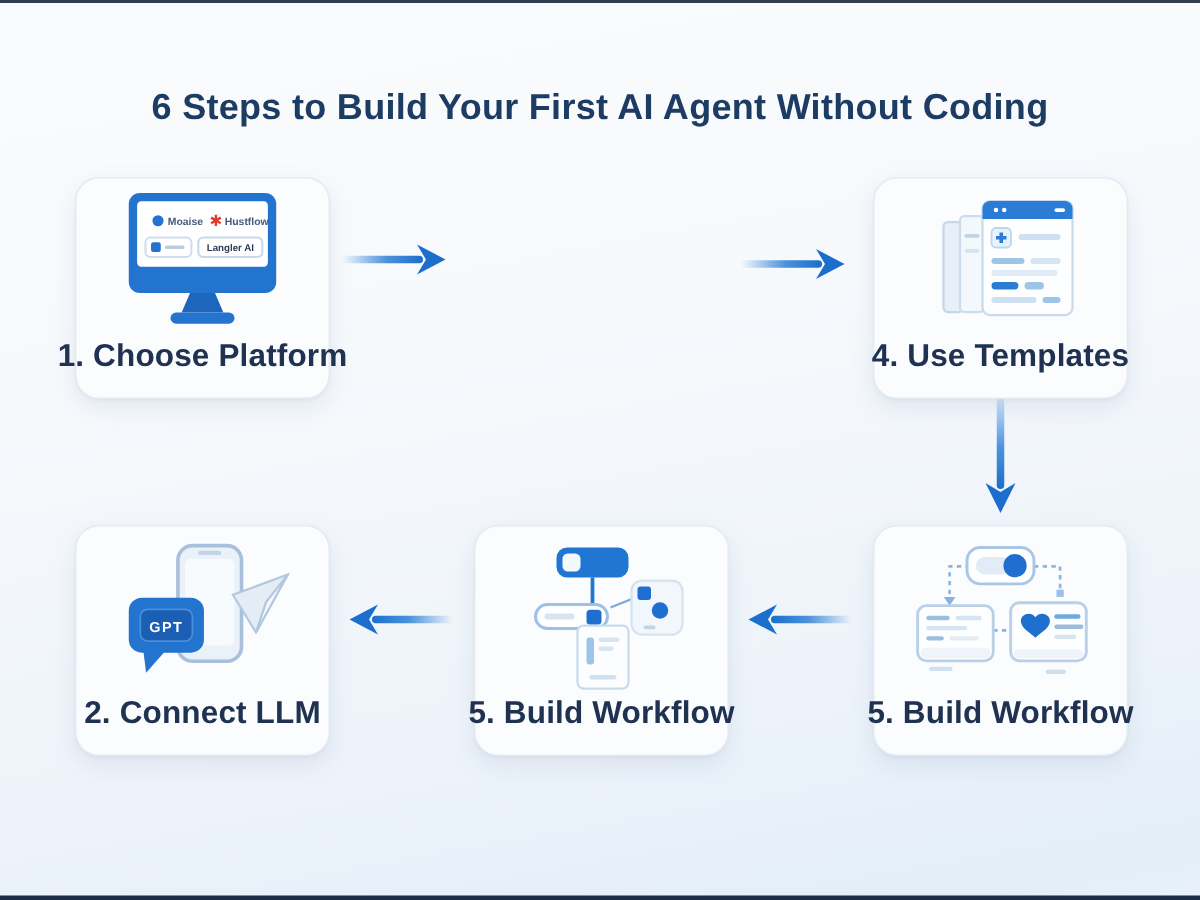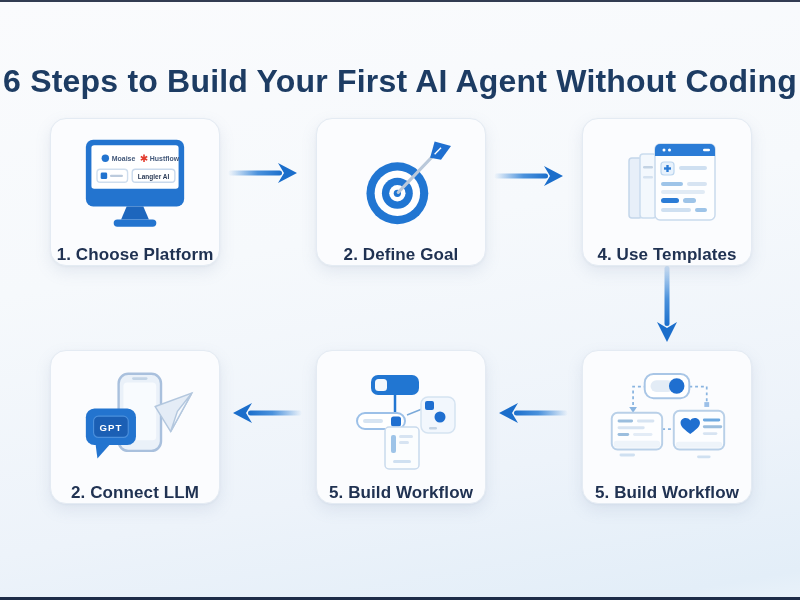--- a/index.html
+++ b/index.html
@@ -6,35 +6,35 @@
   .canvas{
     position:relative;width:800px;height:600px;overflow:hidden;
     font-family:"Liberation Sans",sans-serif;
     background:linear-gradient(170deg,#fafbfd 0%,#f6f9fc 40%,#edf3fa 75%,#e3eef8 96%,#e9f2fa 100%);
   }
   .edge{position:absolute;left:0;width:800px;}
   .edge.top{top:0;height:2px;background:#323c52;}
   .edge.bottom{bottom:0;height:3px;background:#1d2c48;}
   .title{
     position:absolute;top:42px;left:0;width:800px;text-align:center;
-    font-size:32px;font-weight:700;letter-spacing:.2px;color:#1d3c63;
+    font-size:24px;font-weight:700;letter-spacing:.2px;color:#1d3c63;
   }
   .card{
     position:absolute;width:168px;border-radius:16px;
     background:#fbfcfe;border:1px solid #e4ebf3;
     box-shadow:0 6px 16px rgba(110,135,170,.14),0 1px 2px rgba(110,135,170,.08);
     display:flex;flex-direction:column;align-items:center;justify-content:flex-end;
   }
   .row-top{top:118px;height:146px;}
   .row-bottom{top:350px;height:152px;justify-content:flex-end;}
   .col-1{left:50px;}.col-2{left:316px;}.col-3{left:582px;}
   .card .icon{flex:1;display:flex;align-items:center;justify-content:center;width:100%;padding-top:8px;}
   .card .label{
-    font-size:17px;font-weight:700;color:#203252;letter-spacing:.1px;
-    white-space:nowrap;
+    font-size:21px;font-weight:700;color:#203252;letter-spacing:.1px;
+    padding-bottom:15px;white-space:nowrap;
   }
   .arrow{position:absolute;}
 </style>
 </head>
 <body>
 
 <div class="canvas">
   <div class="edge top"></div>
   <div class="edge bottom"></div>
 
@@ -54,35 +54,20 @@
         <rect x="24" y="37" width="33" height="14" rx="3.5" fill="#ffffff" stroke="#cfdeee" stroke-width="1.5"></rect>
         <rect x="28" y="40.5" width="7" height="7" rx="1.5" fill="#2374cf"></rect>
         <rect x="38" y="42.8" width="14" height="2.5" rx="1.2" fill="#bccbdd"></rect>
         <rect x="62" y="37" width="46" height="14" rx="3.5" fill="#ffffff" stroke="#c9d9ec" stroke-width="1.5"></rect>
         <text x="85" y="47" font-size="7" font-weight="bold" fill="#2c3c58" text-anchor="middle">Langler AI</text>
       </svg>
     </div>
     <div class="label">1. Choose Platform</div>
   </div>
 
-  <div class="card row-top col-2">
-    <div class="icon">
-      <svg width="118" height="100" viewBox="0 0 120 110">
-        <circle cx="56" cy="63" r="34" fill="#2176d2"></circle>
-        <circle cx="56" cy="63" r="25" fill="#ffffff"></circle>
-        <circle cx="56" cy="63" r="17" fill="#2176d2"></circle>
-        <circle cx="56" cy="63" r="9" fill="#ffffff"></circle>
-        <circle cx="56" cy="63" r="4" fill="#2176d2"></circle>
-        <line x1="57" y1="62" x2="98" y2="19" stroke="#b9c8da" stroke-width="3.5" stroke-linecap="round"></line>
-        <polygon points="92,24 97,6 115,11 104,26" fill="#1f6fd0"></polygon>
-        <line x1="97" y1="20" x2="104" y2="13" stroke="#ffffff" stroke-width="1.5"></line>
-      </svg>
-    </div>
-    <div class="label">2. Define Goal</div>
-  </div>
 
   <div class="card row-top col-3">
     <div class="icon">
       <svg width="120" height="100" viewBox="0 0 120 100">
         <rect x="22" y="22" width="13" height="60" rx="3" fill="#e7eff9" stroke="#c4d6ea" stroke-width="1.5"></rect>
         <rect x="33" y="18" width="16" height="64" rx="3" fill="#f3f8fd" stroke="#cadcee" stroke-width="1.5"></rect>
         <rect x="36" y="30" width="10" height="2.5" rx="1.2" fill="#c3d3e4"></rect>
         <rect x="36" y="40" width="10" height="2.5" rx="1.2" fill="#d5e2f0"></rect>
         <rect x="48" y="8" width="60" height="76" rx="5" fill="#fdfeff" stroke="#c9daed" stroke-width="1.5"></rect>
         <path d="M48,13 a5,5 0 0 1 5,-5 h50 a5,5 0 0 1 5,5 v7 h-60 z" fill="#2b7cd6"></path>

